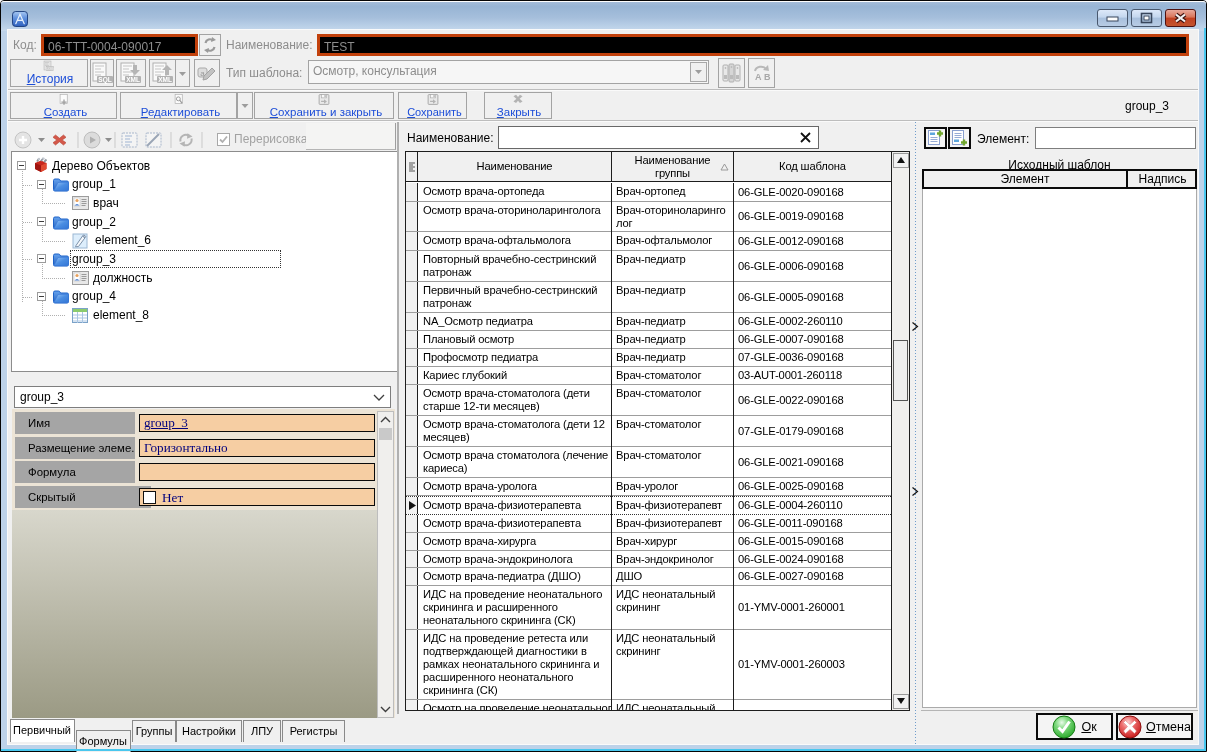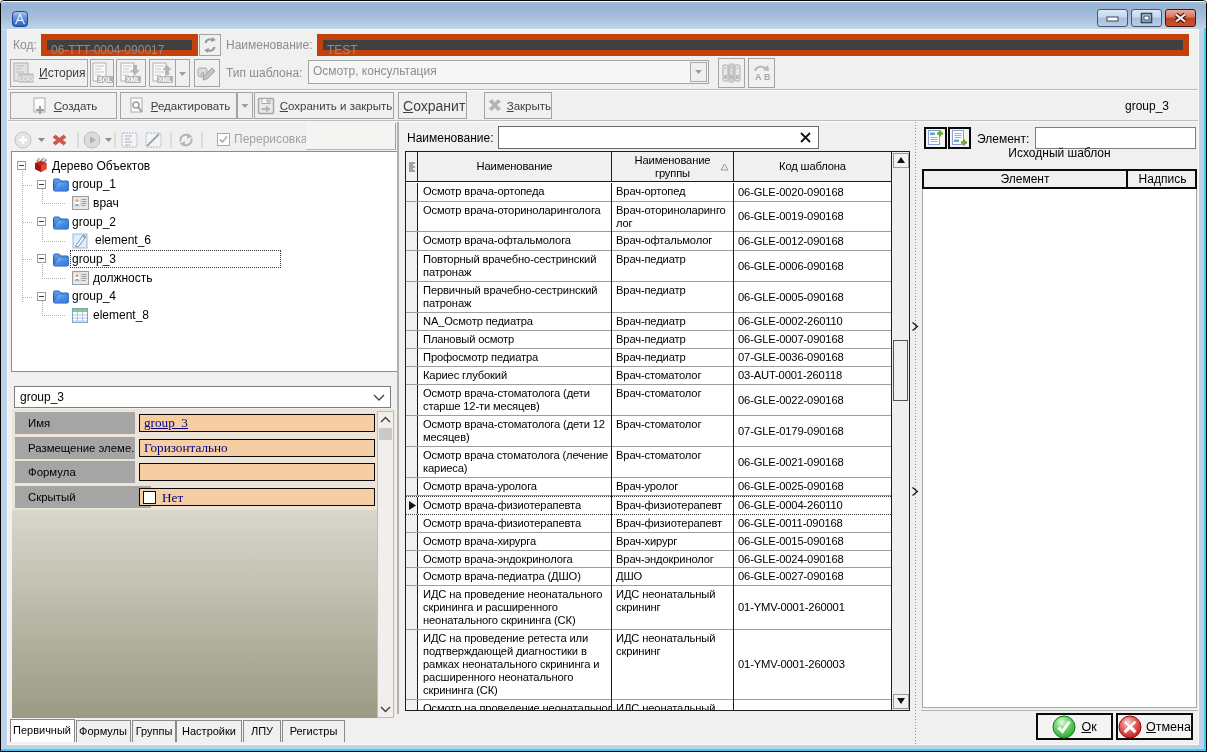--- a/index.html
+++ b/index.html
@@ -12,22 +12,22 @@
   border-top:1px solid #fdfdfd; }
 #titletext { position:absolute; left:33px; top:10px; color:#000; font-size:16px;margin-top:24px; }
 #client { position:absolute; left:8px; top:30px; width:1190px; height:714px; background:#f0f0f0; box-shadow:0 0 0 1px #fafafa; }
 
 #edge-r { position:absolute; right:1px; top:28px; width:2px; bottom:1px; background:#49c7ee; }
 #edge-b { position:absolute; left:1px; right:1px; bottom:1px; height:2px; background:#49c7ee; }
 .caption-btn { position:absolute; top:9px; height:18px; border:1px solid #49586e; border-radius:3px; }
 .cb-min,.cb-max { background:linear-gradient(#dde9f9 0%, #c4d7ee 45%, #a8c0dd 50%, #b8cce4 100%); }
 .cb-close { background:linear-gradient(#e8a99c 0%, #d87459 45%, #c04021 50%, #c4552f 100%); border-color:#4f1210; }
 .glabel { color:#8d8d8d; }
-.dinput { background:#404040; border:6px solid #c2410c; color:#8d8d8d; }
-.toolbtn { position:absolute; background:#f0f0f0; border:1px solid #a3a3a3; color:#404040; }
+.dinput { background:#000000; border:3px solid #c2410c; color:#8d8d8d; }
+.toolbtn { position:absolute; background:#f0f0f0; border:1px solid #a3a3a3; color:#1d4ed8;flex-direction:column; }
 .sep-groove { position:absolute; left:0; width:100%; height:2px; border-top:1px solid #bdbdbd; border-bottom:1px solid #fafafa; }
 .u { text-decoration:underline; }
 
 #lpanel { position:absolute; left:1px; top:91px; width:391px; height:622px; }
 #tree { position:absolute; left:2px; top:30px; width:387px; height:221px; background:#fff; border:1px solid #8c8c8c; }
 .trow { position:absolute; left:0; height:19px; line-height:19px; color:#000; white-space:nowrap; }
 .expbox { position:absolute; width:9px; height:9px; background:#fff; border:1px solid #9b9b9b; }
 .expbox::after { content:""; position:absolute; left:1px; top:3px; width:5px; height:1px; background:#3c3c3c; }
 .dotv { position:absolute; width:1px; background-image:repeating-linear-gradient(to bottom,#b0b0b0 0 1px,transparent 1px 2px); }
 .doth { position:absolute; height:1px; background-image:repeating-linear-gradient(to right,#b0b0b0 0 1px,transparent 1px 2px); }
@@ -192,21 +192,21 @@
       </svg></div>
 <div class="toolbtn" style="left:246px;top:62px;width:140px;height:27px;display:flex;align-items:center;justify-content:center;font-size:11.5px;white-space:nowrap;overflow:hidden">
       <svg width="20" height="20" viewBox="0 0 20 20">
         <rect x="2.5" y="2.5" width="15" height="15" rx="1" fill="#e9e9e9" stroke="#a5a5a5" stroke-width="1.4"></rect>
         <rect x="6" y="2.5" width="8" height="5" fill="#f8f8f8" stroke="#ababab"></rect>
         <rect x="10.5" y="3.2" width="2.4" height="3.4" fill="#bbb"></rect>
         <path d="M5.5 12 L10 12 L10 9.5 L14.5 13 L10 16.5 L10 14 L5.5 14 Z" fill="#b3b3b3"></path>
       </svg>
       <span style="margin-left:4px"><span class="u">С</span>охранить и закрыть</span>
     </div>
-<div class="toolbtn" style="left:390px;top:62px;width:69px;height:27px;display:flex;align-items:center;justify-content:flex-start;font-size:14px;white-space:nowrap;overflow:hidden">
+<div class="toolbtn" style="left:390px;top:62px;width:69px;height:27px;display:flex;align-items:center;justify-content:flex-start;font-size:11px;white-space:nowrap;overflow:hidden">
       <svg width="20" height="20" viewBox="0 0 20 20">
         <rect x="2.5" y="2.5" width="15" height="15" rx="1" fill="#e9e9e9" stroke="#a5a5a5" stroke-width="1.4"></rect>
         <rect x="6" y="2.5" width="8" height="5" fill="#f8f8f8" stroke="#ababab"></rect>
         <rect x="10.5" y="3.2" width="2.4" height="3.4" fill="#bbb"></rect>
         <path d="M5.5 12 L10 12 L10 9.5 L14.5 13 L10 16.5 L10 14 L5.5 14 Z" fill="#b3b3b3"></path>
       </svg>
       <span style="margin-left:4px"><span class="u">С</span>охранить</span>
     </div>
 <div class="toolbtn" style="left:476px;top:62px;width:68px;height:27px;display:flex;align-items:center;justify-content:center;font-size:11.5px;white-space:nowrap;overflow:hidden">
       <svg width="22" height="20" viewBox="0 0 22 20">
@@ -404,21 +404,21 @@
 <div class="sb" style="left:368px;top:290px;width:17px;height:307px">
 <svg class="sb-arrow" style="top:3px" width="15" height="10" viewBox="0 0 15 10">
           <path d="M3 7 L7.5 2.5 L12 7" stroke="#3f3f3f" stroke-width="1.4" fill="none"></path>
         </svg>
 <div class="abs" style="left:1px;top:16px;width:13px;height:12px;background:#c9c9c9"></div>
 <svg class="sb-arrow" style="bottom:3px" width="15" height="10" viewBox="0 0 15 10">
           <path d="M3 3 L7.5 7.5 L12 3" stroke="#3f3f3f" stroke-width="1.4" fill="none"></path>
         </svg>
       </div>
 <div class="tab" style="left:0.5px;top:598px;width:65px;background:#fff;height:23px;z-index:3;">Первичный</div>
-<div class="tab" style="left:66.5px;top:598px;width:55px;margin-top:1px;">Формулы</div>
+<div class="tab" style="left:66.5px;top:598px;width:55px;margin-top:11px;">Формулы</div>
 <div class="tab" style="left:123px;top:598px;width:44px;margin-top:1px;">Группы</div>
 <div class="tab" style="left:167px;top:598px;width:66px;margin-top:1px;">Настройки</div>
 <div class="tab" style="left:234px;top:598px;width:38px;margin-top:1px;">ЛПУ</div>
 <div class="tab" style="left:273px;top:598px;width:63px;margin-top:1px;">Регистры</div>
 <div class="abs" style="left:388px;top:1px;width:2px;height:592px;background:#b0b0b0"></div>
 </div>
 
 <div class="abs" style="left:399px;top:101px;color:#000">Наименование:</div>
 <div class="abs" style="left:490px;top:96px;width:321px;height:23px;background:#fff;border:1px solid #686868">
 <svg class="abs" style="right:6px;top:4px" width="13" height="13" viewBox="0 0 13 13">
@@ -601,21 +601,21 @@
         </svg></div>
 <div class="blackbtn" style="left:27px;top:97px;width:23px;height:22px">
 <svg width="19" height="18" viewBox="0 0 19 18">
           <rect x="2.5" y="1.5" width="11" height="14" fill="#fff" stroke="#8aa0cf"></rect>
           <path d="M4.5 4.5h7M4.5 6.5h7M4.5 8.5h7" stroke="#97acd6"></path>
           <rect x="4" y="10.5" width="5" height="2.5" fill="#5ea7dc"></rect>
           <path d="M14 10.5 v6 M11 13.5 h6" stroke="#71a62f" stroke-width="2.4"></path>
         </svg></div>
 <div class="abs" style="left:56px;top:102px;color:#000">Элемент:</div>
 <div class="abs" style="left:114px;top:97px;width:161px;height:22px;background:#fff;border:1px solid #7e7e7e"></div>
-<div class="abs" style="left:0;top:116px;width:100%;text-align:center;color:#000">Исходный шаблон</div>
+<div class="abs" style="left:0;top:128px;width:100%;text-align:center;color:#000">Исходный шаблон</div>
 <div class="abs" style="left:1px;top:139px;width:275px;height:20px;background:#f0f0f0;border:2px solid #0a0a0a">
 <div class="abs" style="left:0;top:0;width:204px;height:16px;text-align:center;line-height:16px;border-right:2px solid #0a0a0a">Элемент</div>
 <div class="abs" style="left:206px;top:0;right:0;height:16px;text-align:center;line-height:16px">Надпись</div>
       </div>
 <div class="abs" style="left:1px;top:159px;width:275px;height:519px;background:#fff;border:1px solid #aaa;border-top:none"></div>
 <div class="abs" style="left:0px;top:680px;width:277px;height:34px;border-top:1px solid #b5b5b5"></div>
 <div class="blackbtn" style="left:115px;top:683px;width:77px;height:27px;display:flex;align-items:center;justify-content:center;font-size:12.5px;color:#000000">
         <svg width="24" height="24" viewBox="0 0 24 24">
           <defs>
             <radialGradient id="go" cx="0.4" cy="0.3" r="0.8">

